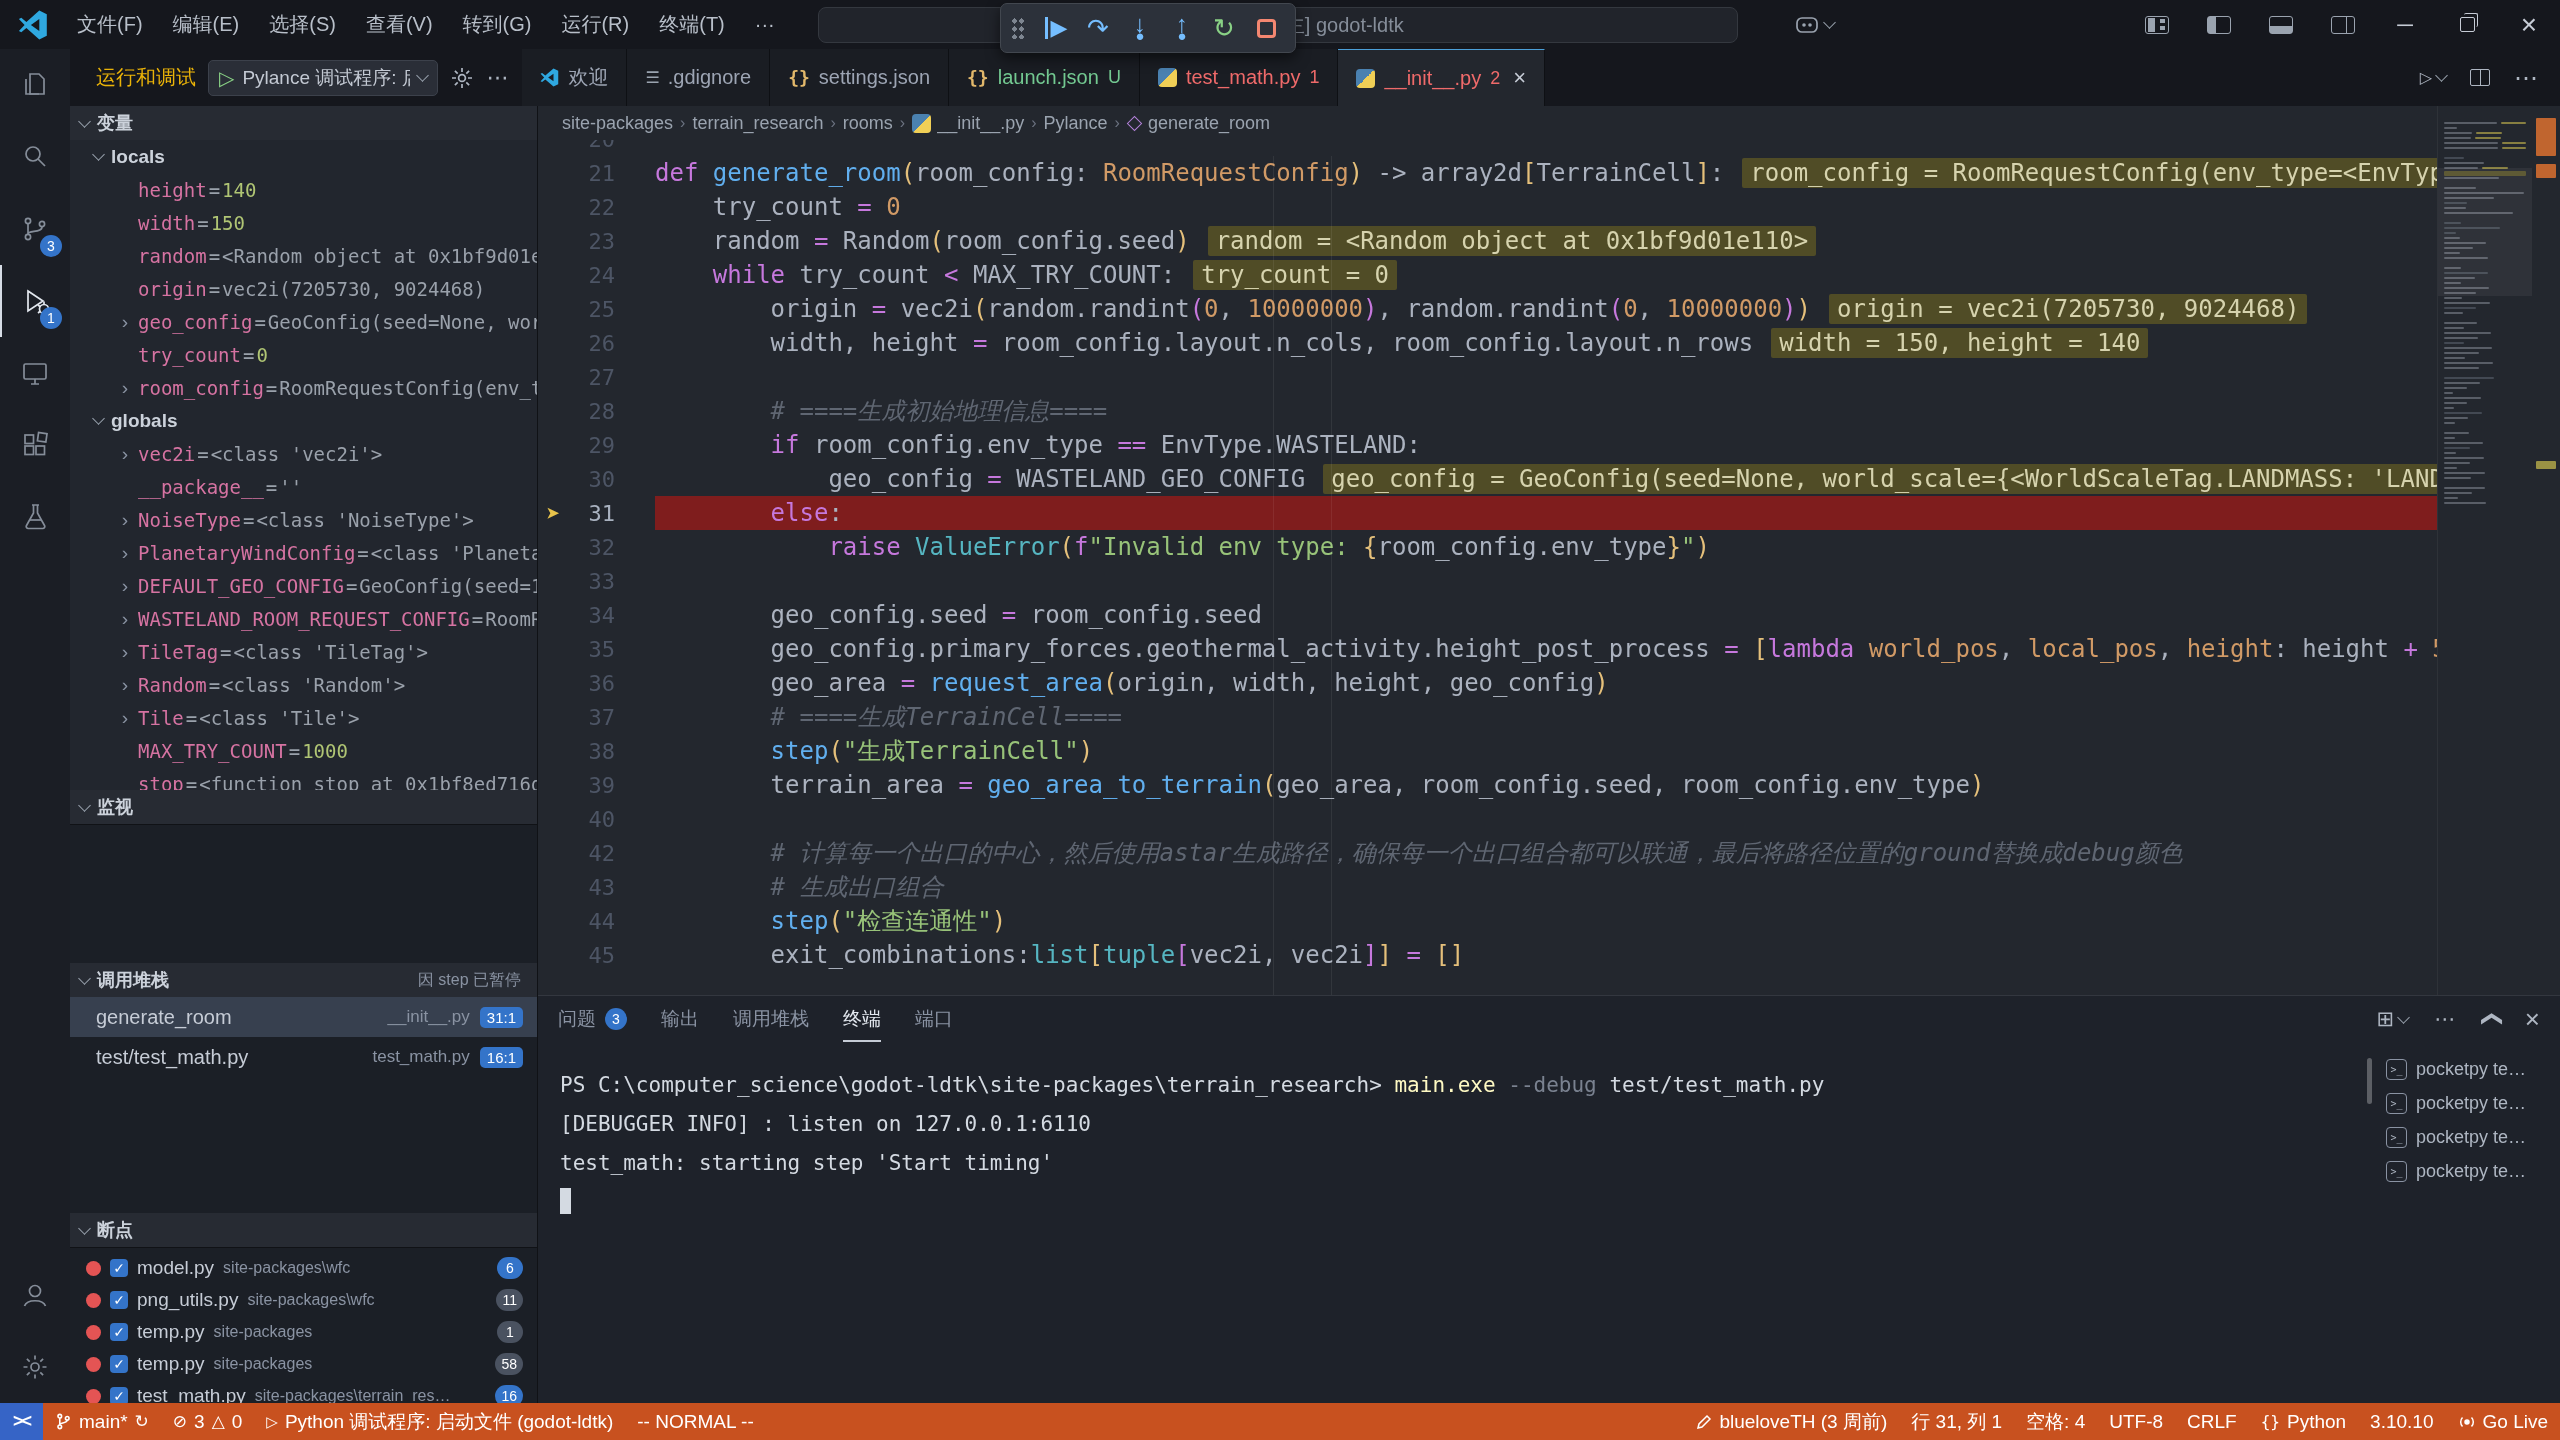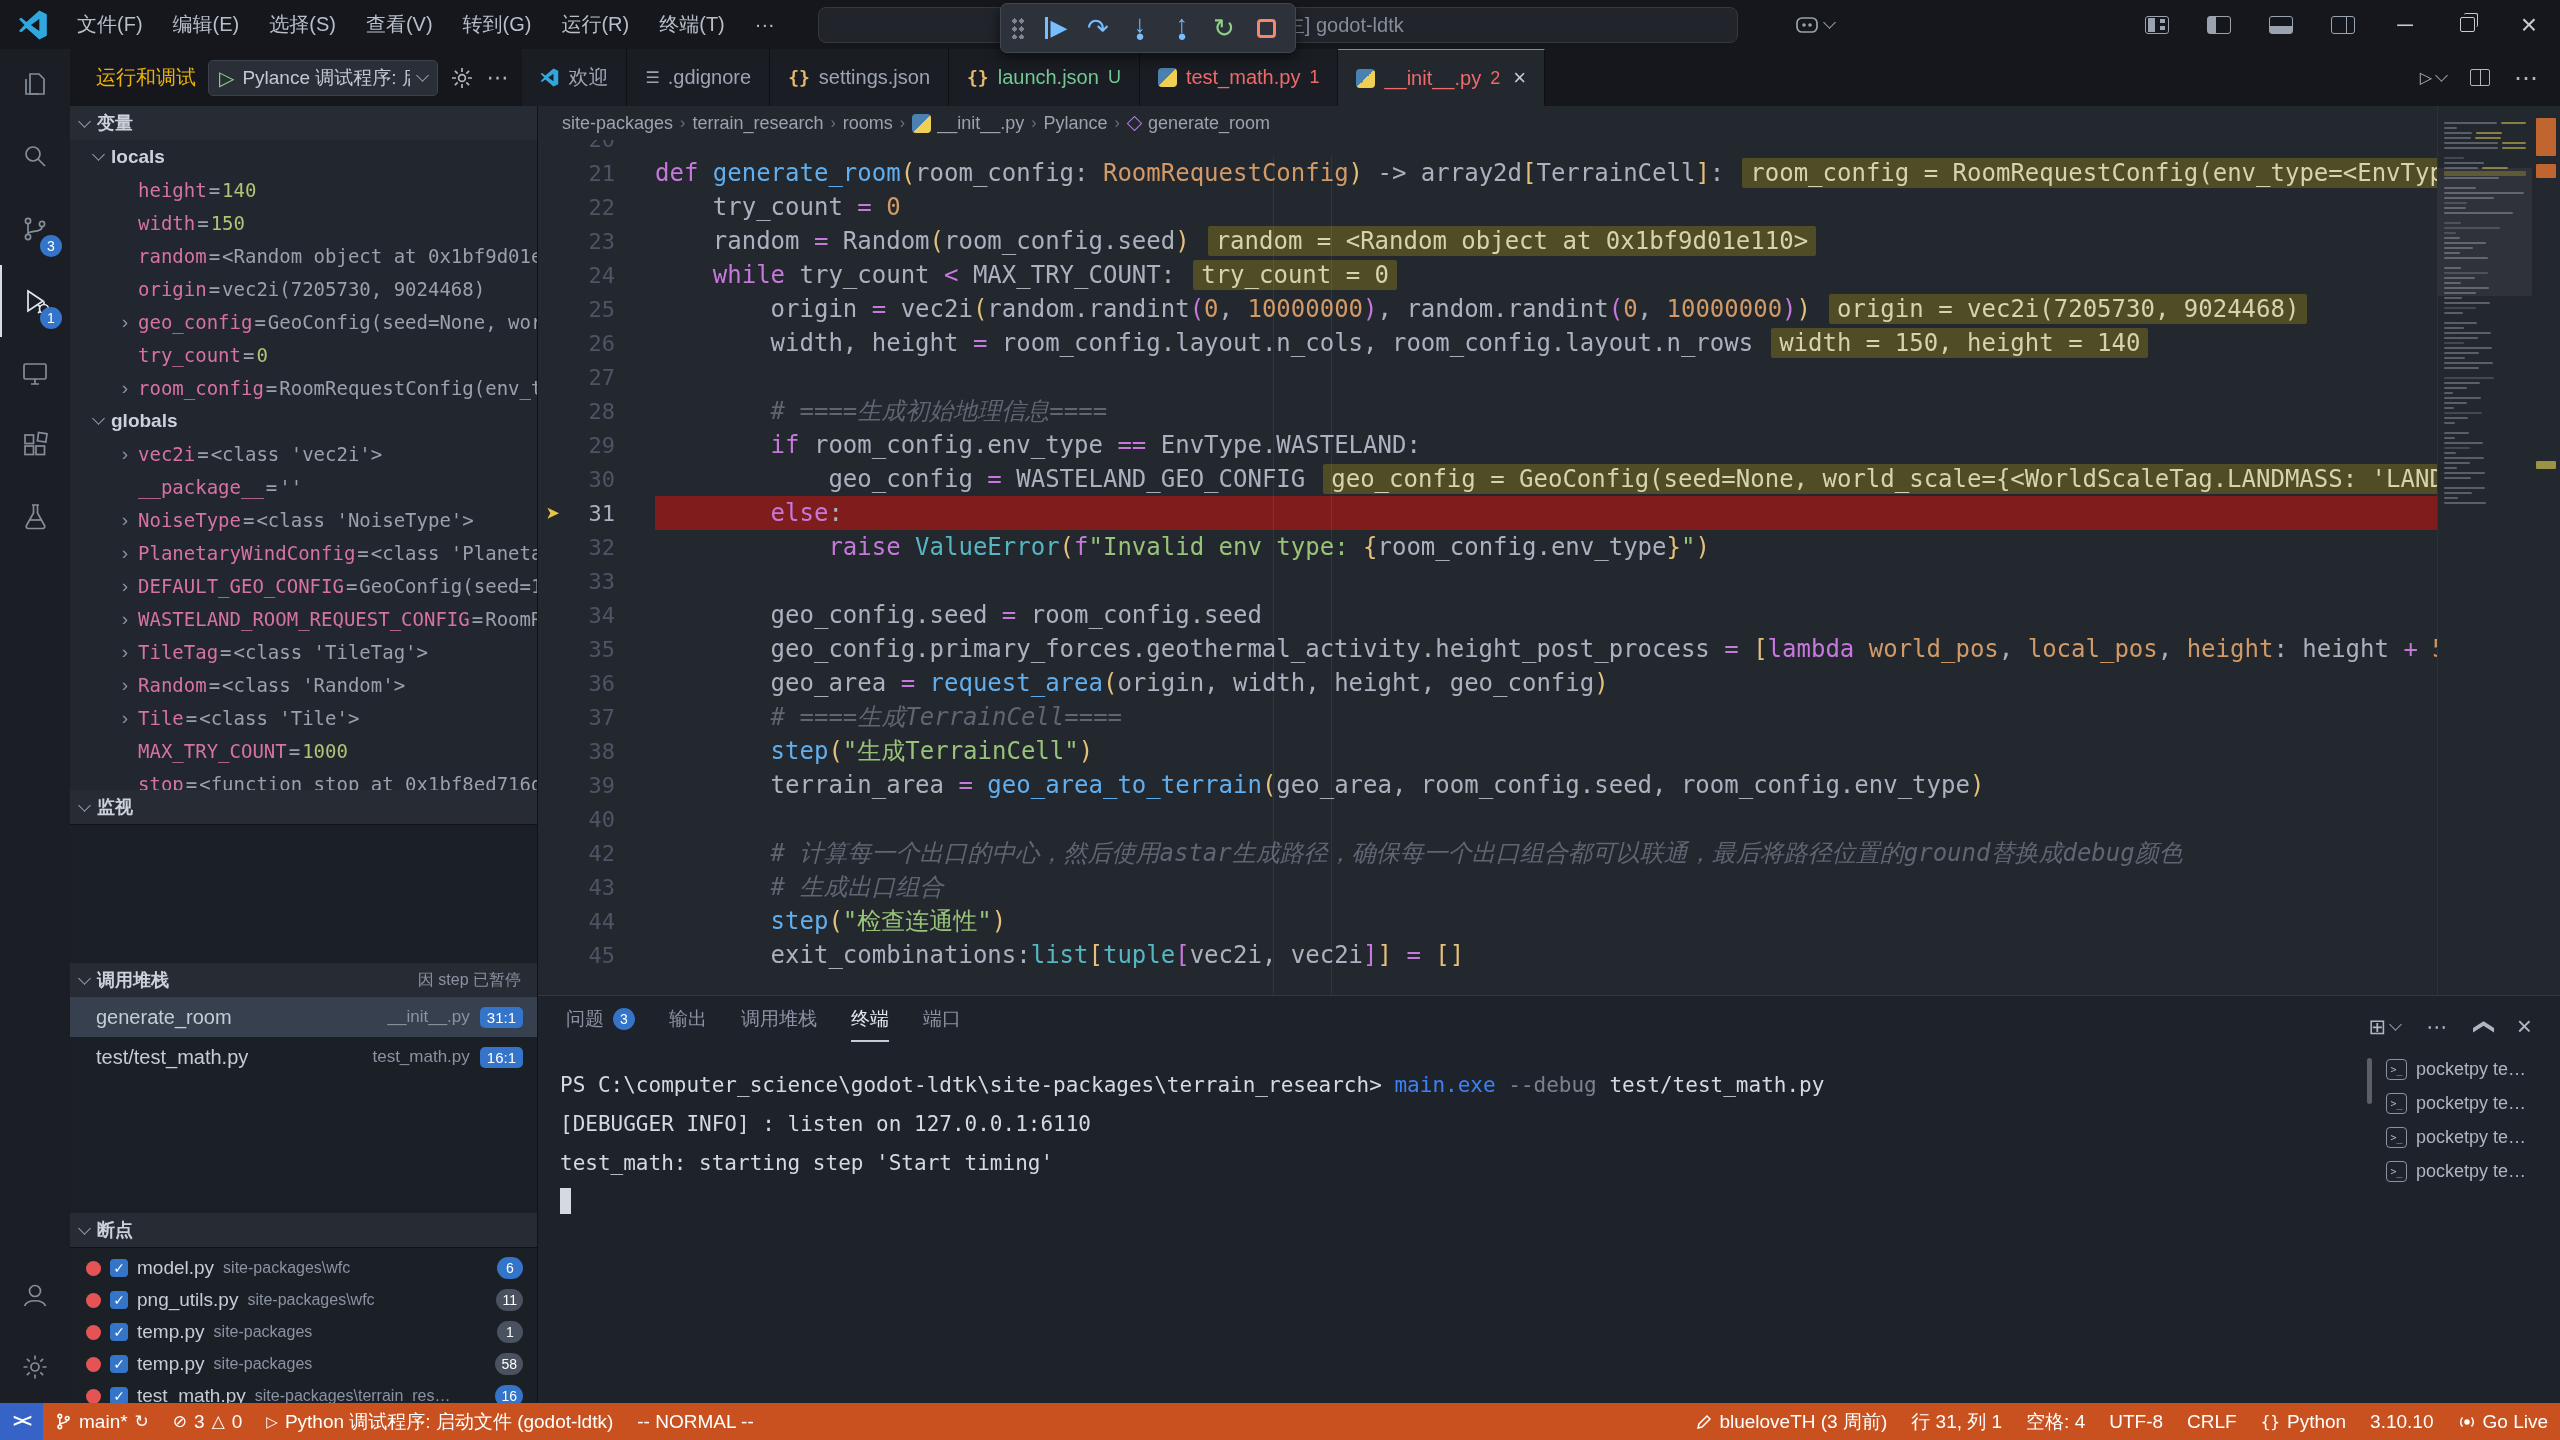--- a/index.html
+++ b/index.html
@@ -107,27 +107,27 @@
   .indent-guide { position:absolute; width:1px; background:rgba(255,255,255,.07); top:50px; bottom:0; z-index:1; }
   #minimap { position:absolute; right:28px; top:0; width:95px; bottom:0; background:#23272e; border-left:1px solid rgba(255,255,255,.05); z-index:6; padding-top:8px; }
   .mm-line { height:2px; margin:3px 6px 0 6px; border-radius:1px; display:flex; gap:4px; }
   .mm-seg { height:2px; border-radius:1px; }
   #mm-slider { position:absolute; left:0; right:0; top:0; background:rgba(255,255,255,.055); }
   #overview-ruler { position:absolute; right:0; top:0; width:28px; bottom:0; background:#23272e; z-index:6; }
   .ruler-mark { position:absolute; left:4px; right:4px; border-radius:1px; }
 
   
   #panel { position:absolute; left:538px; right:0; top:946px; bottom:0; background:#1e222a; border-top:1px solid #33373f; }
-  #panel-header { height:46px; display:flex; align-items:flex-end; padding:0 28px; gap:34px; font-size:19px; color:#8a93a3; }
+  #panel-header { height:46px; display:flex; align-items:center; padding:0 20px; gap:34px; font-size:19px; color:#8a93a3; }
   .panel-tab { display:flex; align-items:center; gap:9px; height:100%; }
   .panel-tab.active { color:#e3e8ef; box-shadow:inset 0 -2px 0 #c6ccd6; }
   .panel-badge { min-width:22px; height:22px; border-radius:11px; background:#3474c9; color:#fff; font-size:14px; display:flex; align-items:center; justify-content:center; padding:0 4px; }
   #panel-actions { margin-left:auto; display:flex; align-items:center; gap:26px; color:#aeb6c2; font-size:21px; }
   #terminal { position:absolute; left:22px; top:70px; right:200px; bottom:6px; font-family:"DejaVu Sans Mono",monospace; font-size:21px; line-height:39px; white-space:pre; overflow:hidden; }
-  .t-p{color:#d4dae2}.t-y{color:#3b82f6}.t-g{color:#7a8290}
+  .t-p{color:#d4dae2}.t-y{color:#fef9c3}.t-g{color:#7a8290}
   .cursor-block { display:inline-block; width:11px; height:26px; background:#d4dae2; vertical-align:-5px; }
   #term-scroll { position:absolute; right:188px; top:62px; width:5px; height:46px; background:rgba(255,255,255,.28); border-radius:3px; }
   #term-list { position:absolute; right:6px; top:56px; width:176px; display:flex; flex-direction:column; }
   .term-item { height:34px; display:flex; align-items:center; gap:9px; font-size:18px; color:#aeb6c2; padding-left:8px; white-space:nowrap; overflow:hidden; }
   .term-ico { width:21px; height:21px; border:1.5px solid #8a93a3; border-radius:4px; font-size:10px; color:#aeb6c2; display:flex; align-items:center; justify-content:center; font-family:"DejaVu Sans Mono",monospace; flex:none; }
 
   
   #statusbar { position:absolute; left:0; bottom:0; width:2560px; height:37px; background:#c8511f; display:flex; align-items:center; color:#fff; font-size:19px; z-index:50; }
   .sb-item { display:flex; align-items:center; gap:7px; padding:0 12px; height:100%; white-space:nowrap; }
   .sb-remote { background:#3664c6; padding:0 13px; font-weight:bold; letter-spacing:-2px; font-size:18px; }

